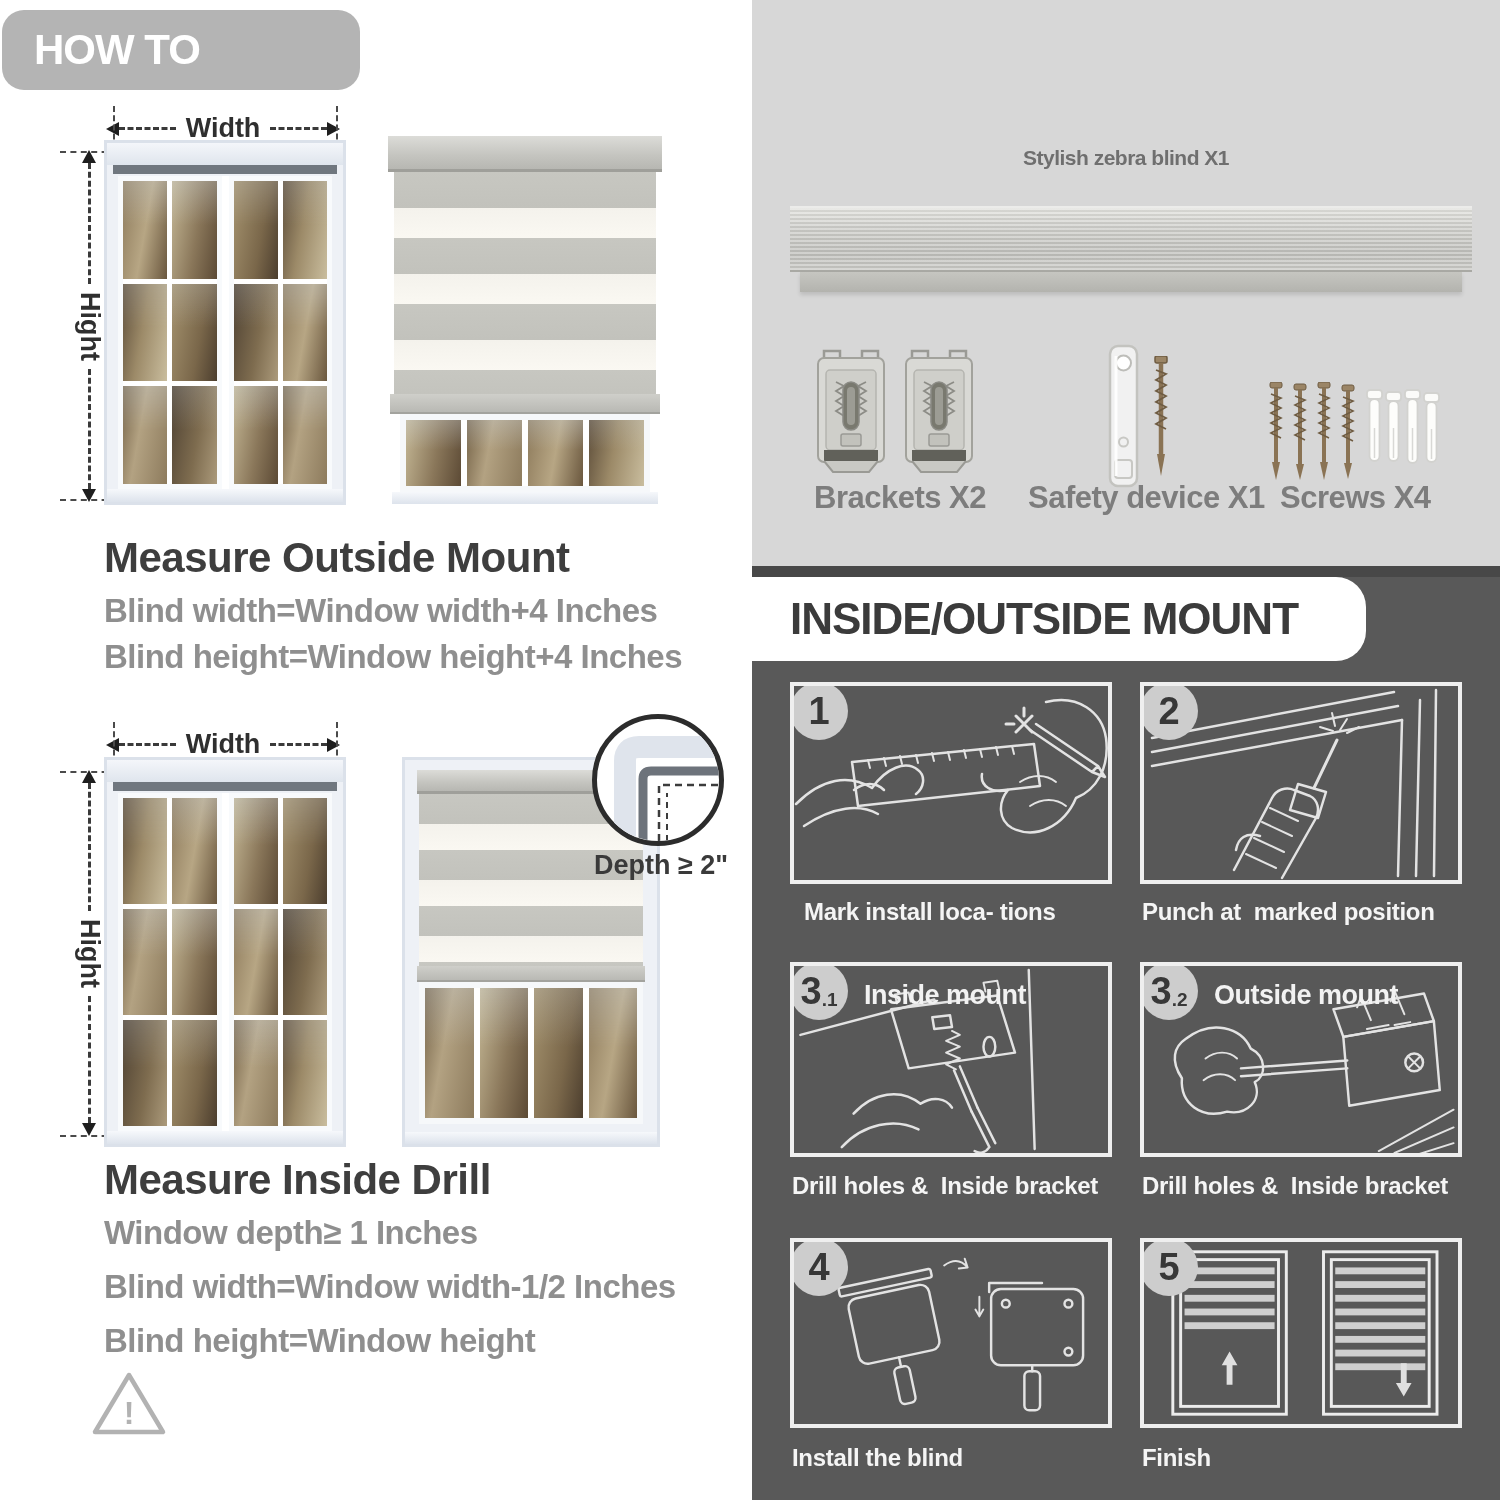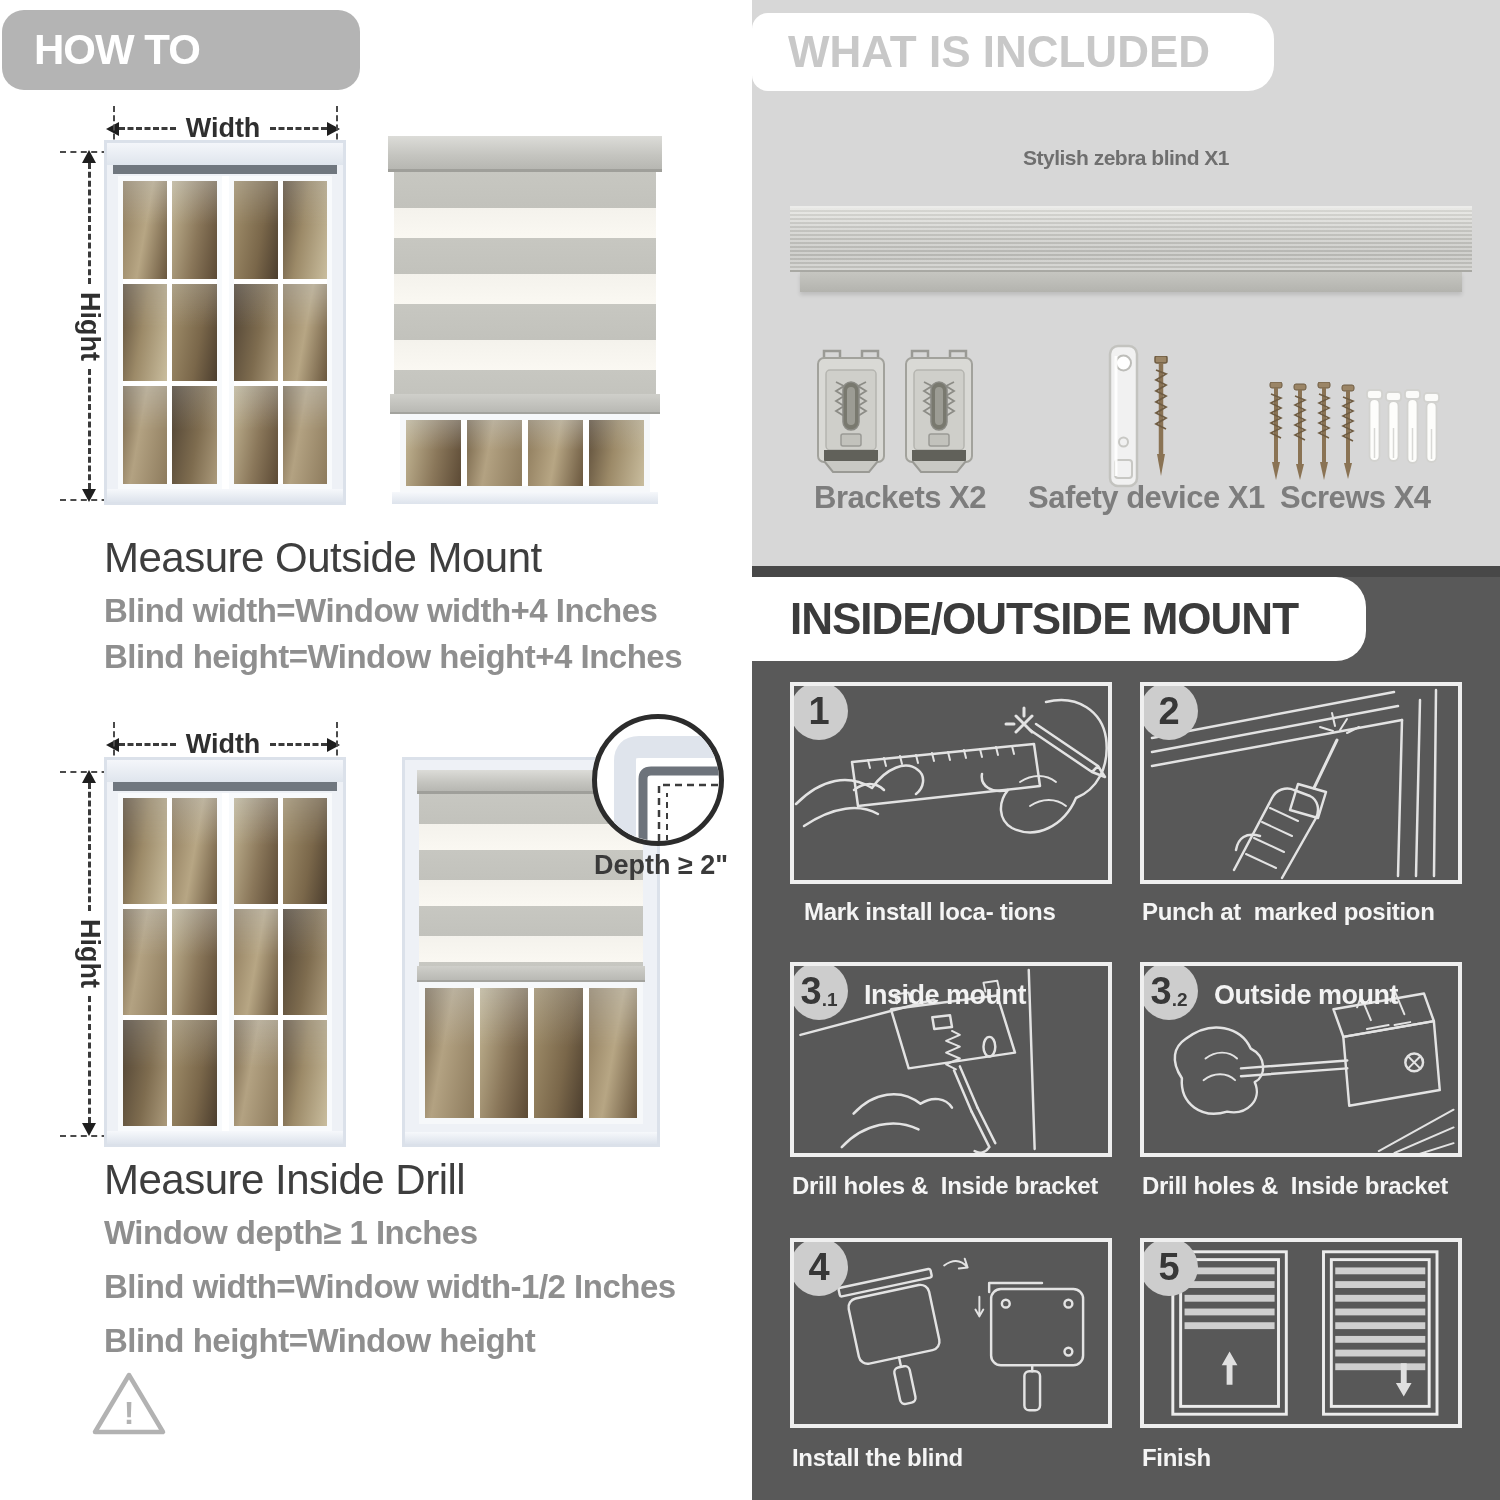--- a/index.html
+++ b/index.html
@@ -9,21 +9,21 @@
 
   
   .pill-gray{left:2px;top:10px;width:358px;height:80px;background:#b4b4b4;border-radius:22px;
     color:#ffffff;font-weight:bold;font-size:42px;line-height:80px;padding-left:32px;letter-spacing:-1px;box-sizing:border-box;}
   .pill-white{left:0;top:13px;width:522px;height:78px;background:#ffffff;border-radius:16px 26px 26px 16px;
     color:#c8c8c8;font-weight:bold;font-size:44px;line-height:78px;padding-left:36px;letter-spacing:0px;box-sizing:border-box;}
   .mount-header{left:0;top:11px;width:614px;height:84px;background:#ffffff;border-radius:0 30px 30px 0;
     color:#3b3b3b;font-weight:bold;font-size:44px;line-height:84px;padding-left:38px;letter-spacing:-1px;box-sizing:border-box;}
 
   
-  .h2{color:#3e3e3e;font-weight:normal;font-size:42px;letter-spacing:-0.5px;}
+  .h2{color:#3e3e3e;font-weight:bold;font-size:42px;letter-spacing:-0.5px;}
   .bodyline{color:#8f8f8f;font-weight:bold;font-size:33px;letter-spacing:-0.5px;}
   .warn-text{color:#9c9c9c;font-weight:bold;font-size:24px;line-height:34px;}
 
   
   .h-arrow{display:flex;align-items:center;color:#2f2f2f;font-weight:bold;font-size:27px;}
   .h-arrow .line{flex:1;height:0;border-top:3px dashed #3a3a3a;}
   .h-arrow .lbl{padding:0 10px;}
   .ah-l{width:0;height:0;border-style:solid;border-width:7px 13px 7px 0;border-color:transparent #1e1e1e transparent transparent;}
   .ah-r{width:0;height:0;border-style:solid;border-width:7px 0 7px 13px;border-color:transparent transparent transparent #1e1e1e;}
   .v-arrow{display:flex;flex-direction:column;align-items:center;}
@@ -221,21 +221,20 @@
   <div class="abs bodyline" style="left:104px;top:1214px;">Window depth≥ 1 Inches</div>
   <div class="abs bodyline" style="left:104px;top:1268px;">Blind width=Window width-1/2 Inches</div>
   <div class="abs bodyline" style="left:104px;top:1322px;">Blind height=Window height</div>
 
   <svg class="abs" style="left:90px;top:1368px;" width="78" height="72" viewBox="0 0 78 72">
     <path d="M39,7 L73,64 L5,64 Z" fill="none" stroke="#b2b2b2" stroke-width="4.5" stroke-linejoin="round"></path>
     <text x="39" y="56" text-anchor="middle" font-size="32" font-weight="bold" fill="#b2b2b2" font-family="Liberation Sans, sans-serif">!</text>
   </svg>
 
   <div class="abs" id="included-section">
-    <div class="abs pill-white">WHAT IS INCLUDED</div>
 
     <div class="abs blind-label" style="left:20px;top:146px;width:708px;">Stylish zebra blind X1</div>
 
     <div class="abs headrail-photo" style="left:38px;top:206px;width:682px;height:66px;"></div>
     <div class="abs headrail-lip" style="left:48px;top:272px;width:662px;height:20px;"></div>
 
     <svg class="abs" style="left:60px;top:348px;" width="78" height="132" viewBox="0 0 78 132">
       <path d="M12,10 V3 h16 v7 M50,10 V3 h16 v7" fill="none" stroke="#9a9a95" stroke-width="2.5"></path>
       <rect x="6" y="10" width="66" height="104" rx="6" fill="#d9d9d5" stroke="#a2a29c" stroke-width="2"></rect>
       <rect x="14" y="22" width="50" height="80" rx="4" fill="#cfcfca" stroke="#b5b5b0" stroke-width="1.5"></rect>

